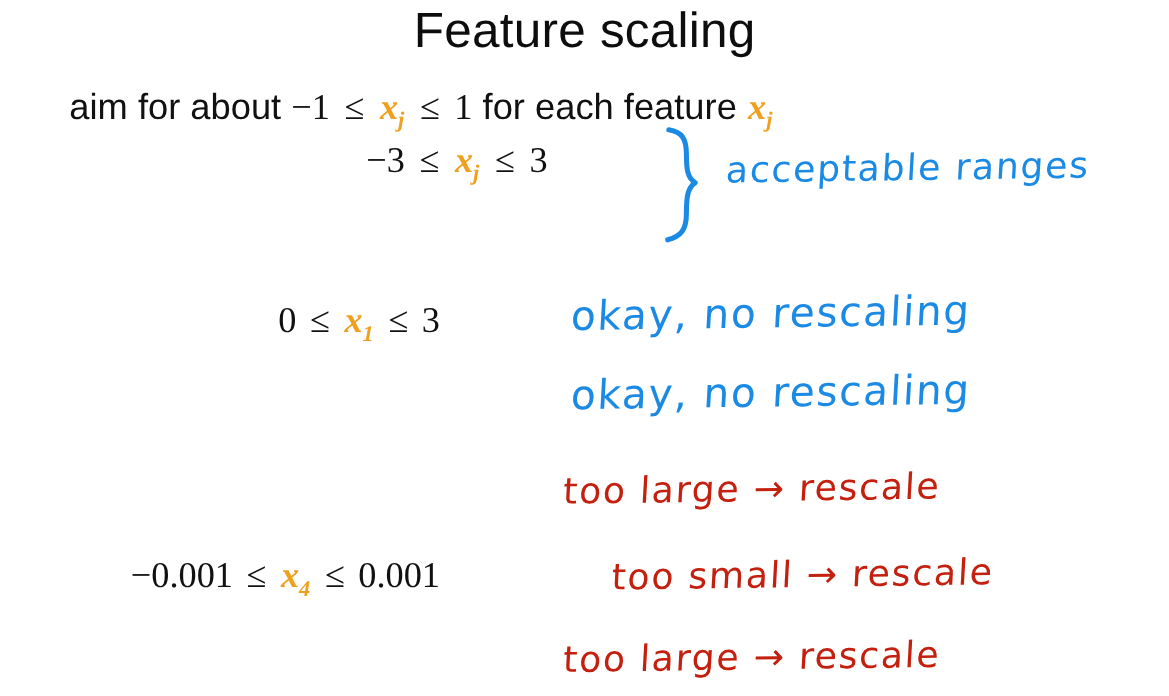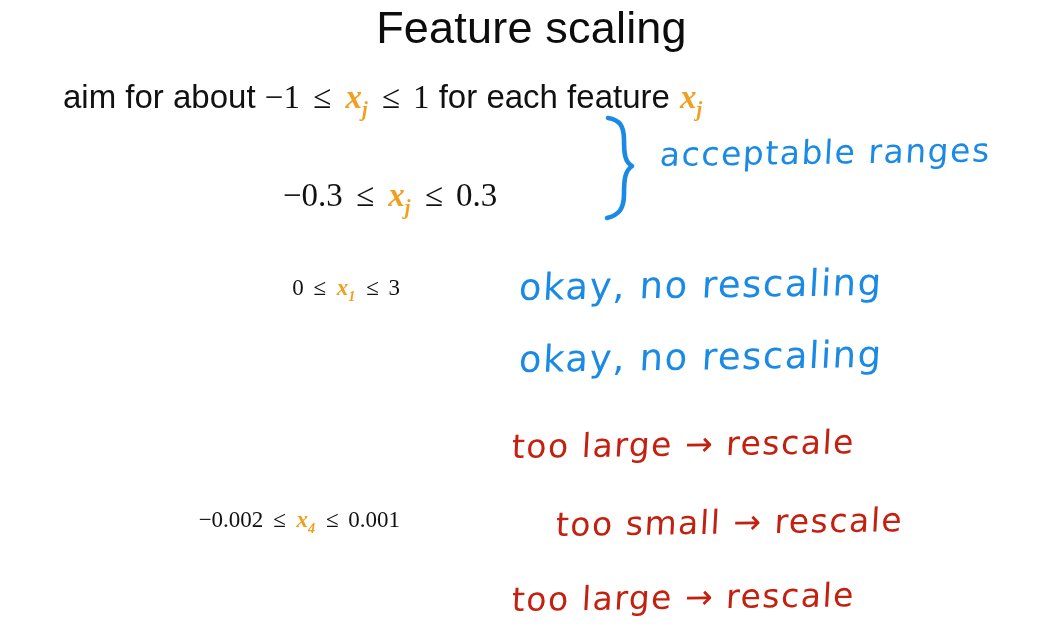--- a/index.html
+++ b/index.html
@@ -46,21 +46,21 @@
     font-size: 33px;
     text-align: center;
   }
   
   .eqrow {
     position: absolute;
     right: 663px;
     text-align: left;
     white-space: nowrap;
     font-family: "Liberation Serif", serif;
-    font-size: 23px;
+    font-size: 33px;
     color: #111111;
     line-height: 1;
   }
   .var {
     color: #f0a01e;
     font-family: "Liberation Serif", serif;
     font-style: italic;
     font-weight: 700;
     padding: 0 1px;
   }
@@ -107,28 +107,28 @@
     <span>aim for about</span>
     <span class="num">−1</span>
     <span class="le">≤</span>
     <span class="var"><span>x</span><sub>j</sub></span>
     <span class="le">≤</span>
     <span class="num">1</span>
     <span>for each feature</span>
     <span class="var"><span>x</span><sub>j</sub></span>
   </div>
 
-
-  <div class="mathline sans" style="left:283px; top:178px;">
-    <span class="num">−0.3</span>
+  <div class="mathline sans" style="left:333px; top:128px;">
+    <span class="num">−3</span>
     <span class="le">≤</span>
     <span class="var"><span>x</span><sub>j</sub></span>
     <span class="le">≤</span>
-    <span class="num">0.3</span>
+    <span class="num">3</span>
   </div>
+
 
   <svg class="brace" style="left:598px; top:114px;" width="56" height="108" viewBox="0 0 56 108">
     <path d="M10 4 C 22 6, 26 12, 26 26 C 26 40, 27 48, 34 52 C 27 57, 26 65, 26 80 C 26 95, 21 101, 9 104" fill="none" stroke="#1a8ae5" stroke-width="4.6" stroke-linecap="round" stroke-linejoin="round"></path>
   </svg>
 
   <div class="hand blue" style="left:660px; top:138px; font-size:33px;">acceptable ranges</div>
 
   <div class="eqrow" style="top:276px;">
     <span class="num">0</span>
     <span class="le">≤</span>
@@ -136,21 +136,21 @@
     <span class="le">≤</span>
     <span class="num">3</span>
   </div>
   <div class="hand blue" style="left:519px; top:269px; font-size:37px;">okay, no rescaling</div>
 
   <div class="hand blue" style="left:519px; top:341px; font-size:37px;">okay, no rescaling</div>
 
   <div class="hand red" style="left:512px; top:430px; font-size:33px;">too large → rescale</div>
 
   <div class="eqrow" style="top:508px;">
-    <span class="num">−0.002</span>
+    <span class="num">−0.001</span>
     <span class="le">≤</span>
     <span class="var"><span>x</span><sub>4</sub></span>
     <span class="le">≤</span>
     <span class="num">0.001</span>
   </div>
   <div class="hand red" style="left:556px; top:508px; font-size:33px;">too small → rescale</div>
 
   <div class="hand red" style="left:512px; top:583px; font-size:33px;">too large → rescale</div>
 
 </div>

